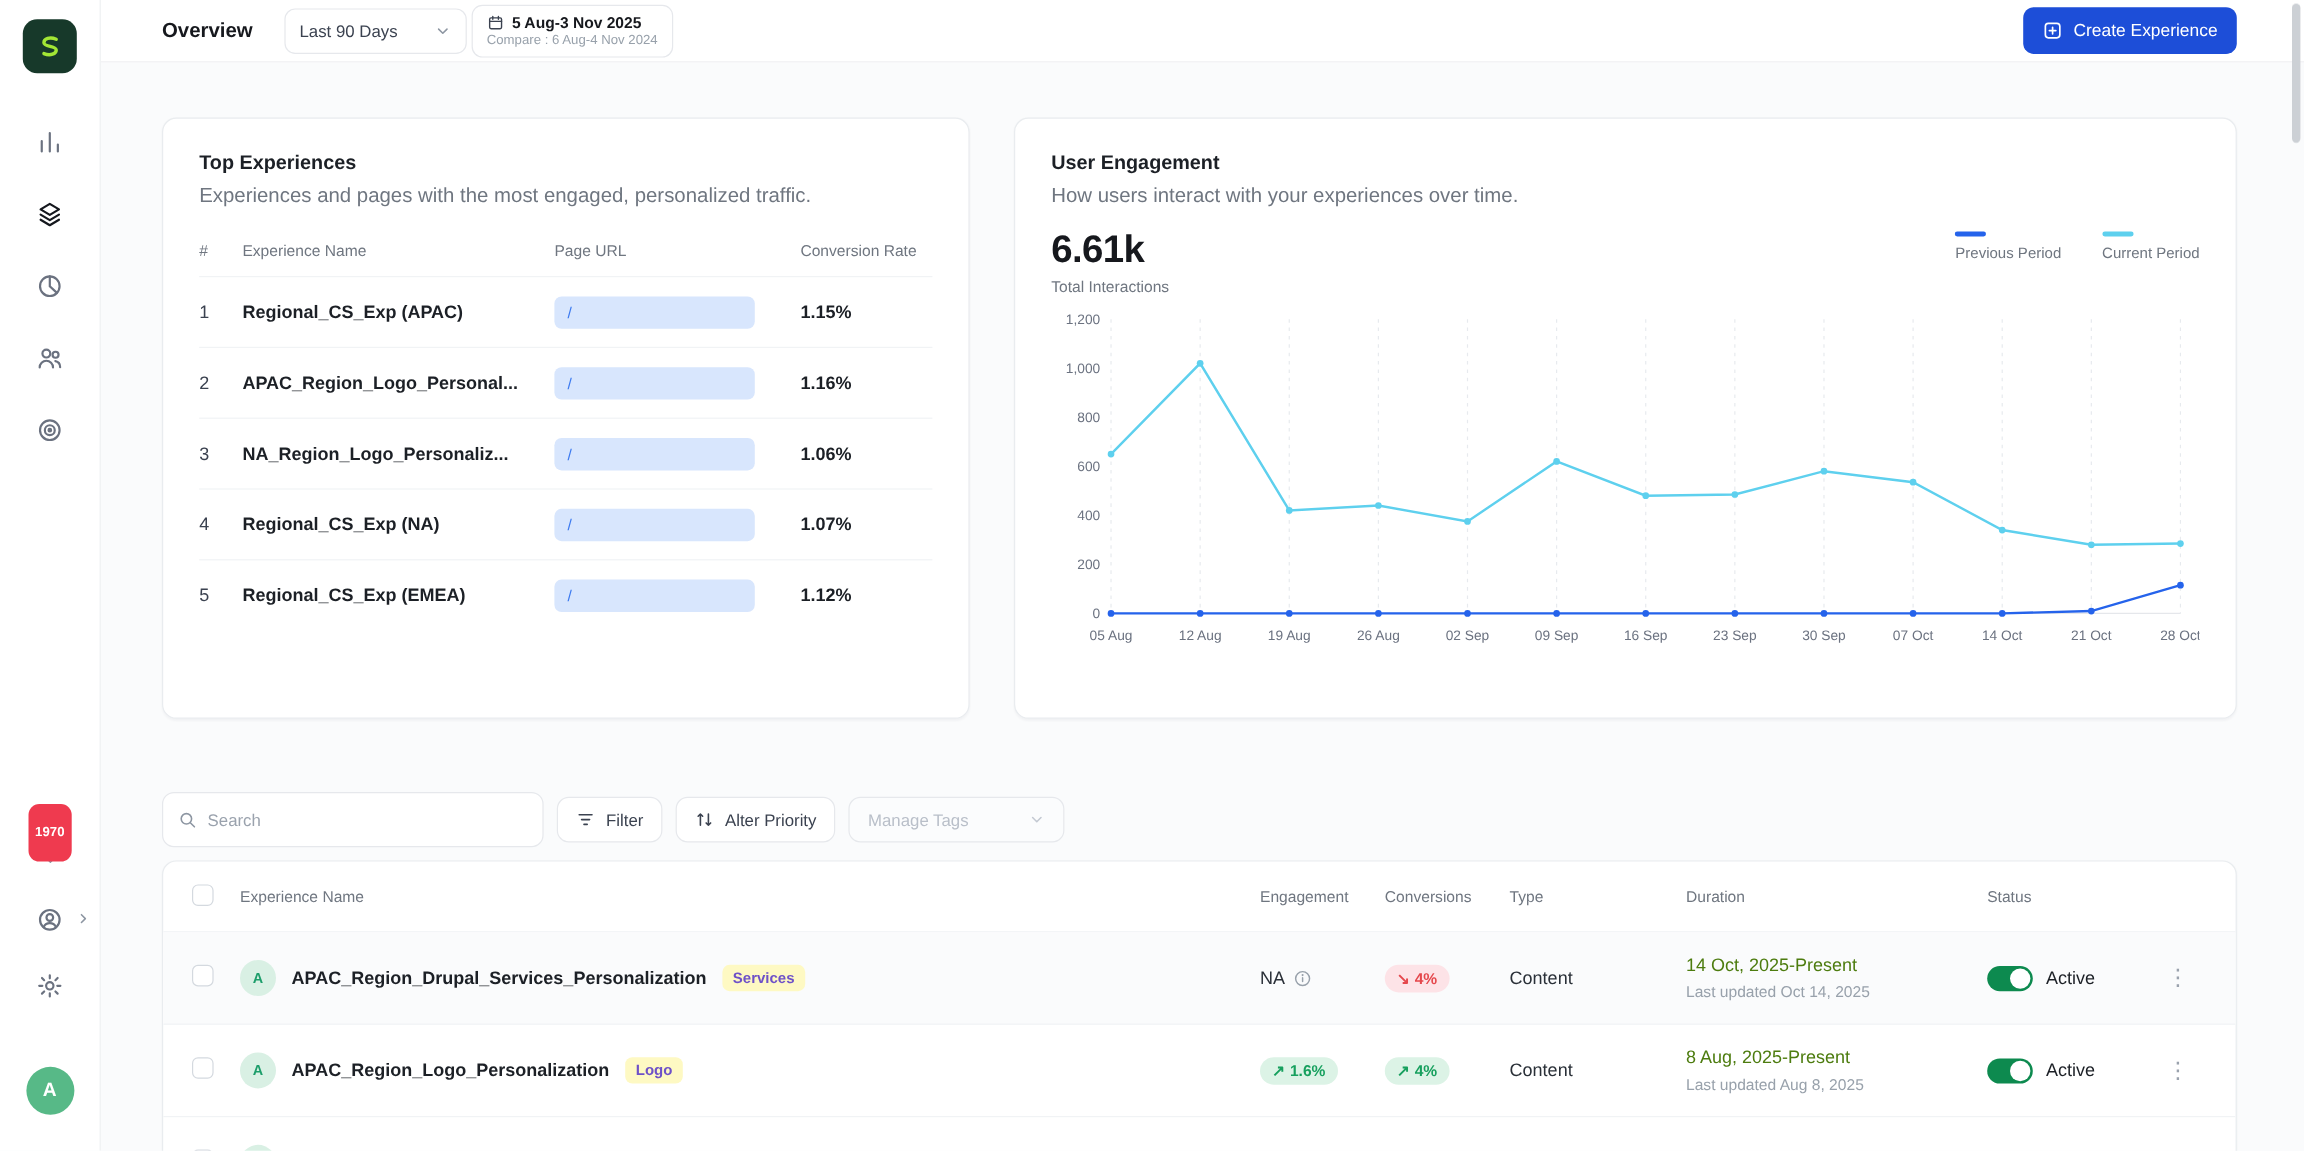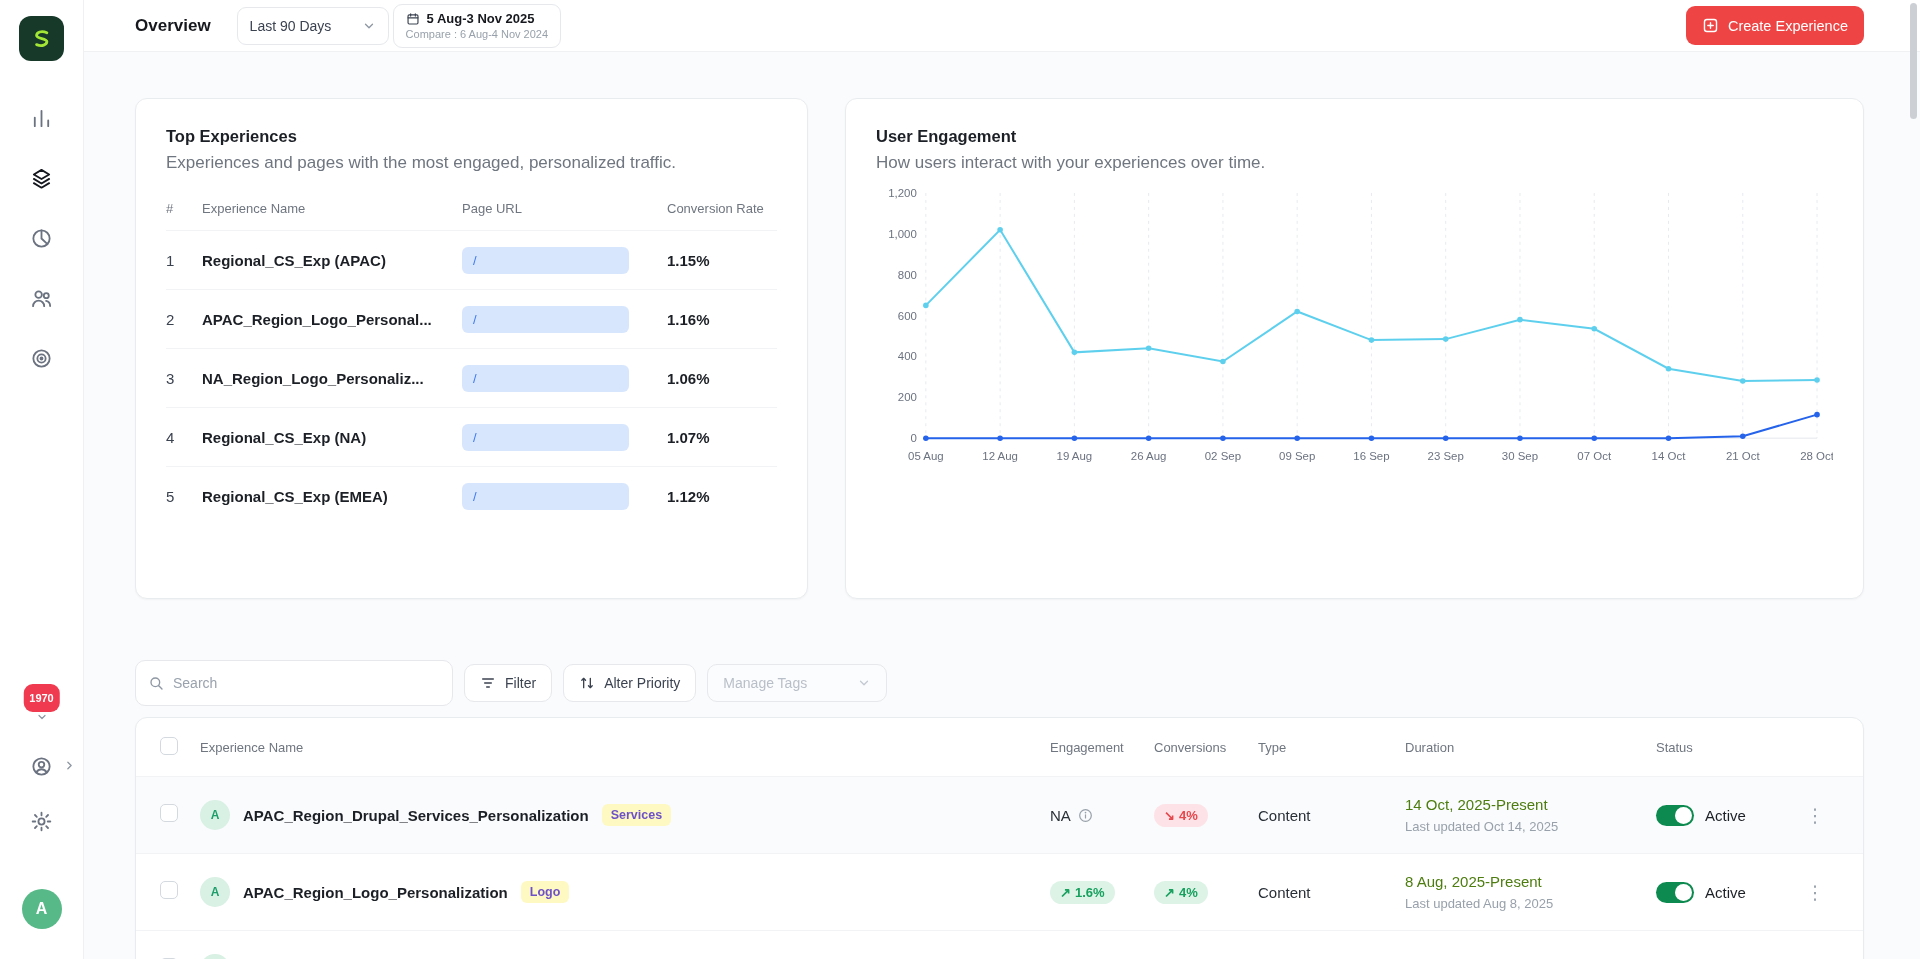--- a/index.html
+++ b/index.html
@@ -21,21 +21,21 @@
     display:flex; align-items:center; justify-content:center; cursor:pointer;
   }
   .nav { margin-top:46px; display:flex; flex-direction:column; gap:37px; align-items:center; }
   .icon-btn { background:none; border:none; color:#6b7280; cursor:pointer; display:flex; flex-direction:column; align-items:center; }
   .icon-btn.active { color:#15181e; }
   .sidebar-bottom { margin-top:auto; display:flex; flex-direction:column; align-items:center; gap:32px; }
   .bell-wrap { position:relative; }
   .badge {
     position:absolute; top:-15px; left:50%; transform:translateX(-50%);
     background:#ef3a4f; color:#fff; font-size:11px; font-weight:700;
-    padding:8px 6px; border-radius:9px; line-height:1.1; white-space:nowrap;margin-top:14px;
+    padding:18px 6px; border-radius:9px; line-height:1.1; white-space:nowrap;
   }
   .help-wrap { position:relative; }
   .expand-chev { position:absolute; left:33px; top:4px; color:#8d96a2; }
   .user-avatar {
     width:40px; height:40px; border-radius:50%; background:#57b987; color:#fff;
     font-size:16px; font-weight:700; display:flex; align-items:center; justify-content:center;
     margin-top:24px; cursor:pointer;
   }
 
   
@@ -53,21 +53,21 @@
   }
   .datebox {
     margin-left:4px; height:44px; padding:4px 12px;
     border:1px solid #e6e8ec; border-radius:9px; background:#fff;
     display:flex; flex-direction:column; justify-content:center; cursor:pointer;
   }
   .datebox-top { display:flex; align-items:center; gap:7px; font-size:13px; font-weight:700; color:#16181d; }
   .datebox-sub { font-size:11px; color:#98a1ab; margin-top:2px; align-self:center; }
   .create-btn {
     margin-left:auto; height:39px; padding:12px 16px;
-    background:#ef4444; color:#fff; border:none; border-radius:9px;
+    background:#1d4ed8; color:#fff; border:none; border-radius:9px;
     display:flex; align-items:center; gap:9px; font-size:14.5px; cursor:pointer;
   }
 
   
   .content { padding:46px 56px 0 51px; }
   .cards-row { display:flex; gap:37px;justify-content:space-between; }
   .card {
     background:#fff; border:1px solid #e9ecef; border-radius:12px;
     box-shadow:0 1px 2px rgba(16,24,40,.04);
   }
@@ -337,20 +337,36 @@
                 <span class="url-pill">/</span>
               </span>
             <span class="tx-rate">1.12%</span>
           </div>
         </section>
 
         <section class="card card-engagement">
           <div class="card-title">User Engagement</div>
           <div class="card-sub">How users interact with your experiences over time.</div>
 
+          <div class="ue-stats">
+            <div>
+              <div class="big-number">6.61k</div>
+              <div class="big-label">Total Interactions</div>
+            </div>
+            <div class="legend">
+              <div class="legend-item">
+                <span class="legend-swatch" style="background: rgb(37, 99, 235);"></span>
+                <span class="legend-label">Previous Period</span>
+              </div>
+              <div class="legend-item">
+                <span class="legend-swatch" style="background: rgb(94, 208, 238);"></span>
+                <span class="legend-label">Current Period</span>
+              </div>
+            </div>
+          </div>
 
           <svg id="engagement-chart" class="chart" viewBox="0 0 960 292">
               <line x1="50" y1="12" x2="50" y2="258" stroke="#e7eaee" stroke-dasharray="3 4"></line>
               <text x="50" y="280" text-anchor="middle" fill="#6b7280" font-size="11.5">05 Aug</text>
               <line x1="124.5" y1="12" x2="124.5" y2="258" stroke="#e7eaee" stroke-dasharray="3 4"></line>
               <text x="124.5" y="280" text-anchor="middle" fill="#6b7280" font-size="11.5">12 Aug</text>
               <line x1="199" y1="12" x2="199" y2="258" stroke="#e7eaee" stroke-dasharray="3 4"></line>
               <text x="199" y="280" text-anchor="middle" fill="#6b7280" font-size="11.5">19 Aug</text>
               <line x1="273.5" y1="12" x2="273.5" y2="258" stroke="#e7eaee" stroke-dasharray="3 4"></line>
               <text x="273.5" y="280" text-anchor="middle" fill="#6b7280" font-size="11.5">26 Aug</text>

